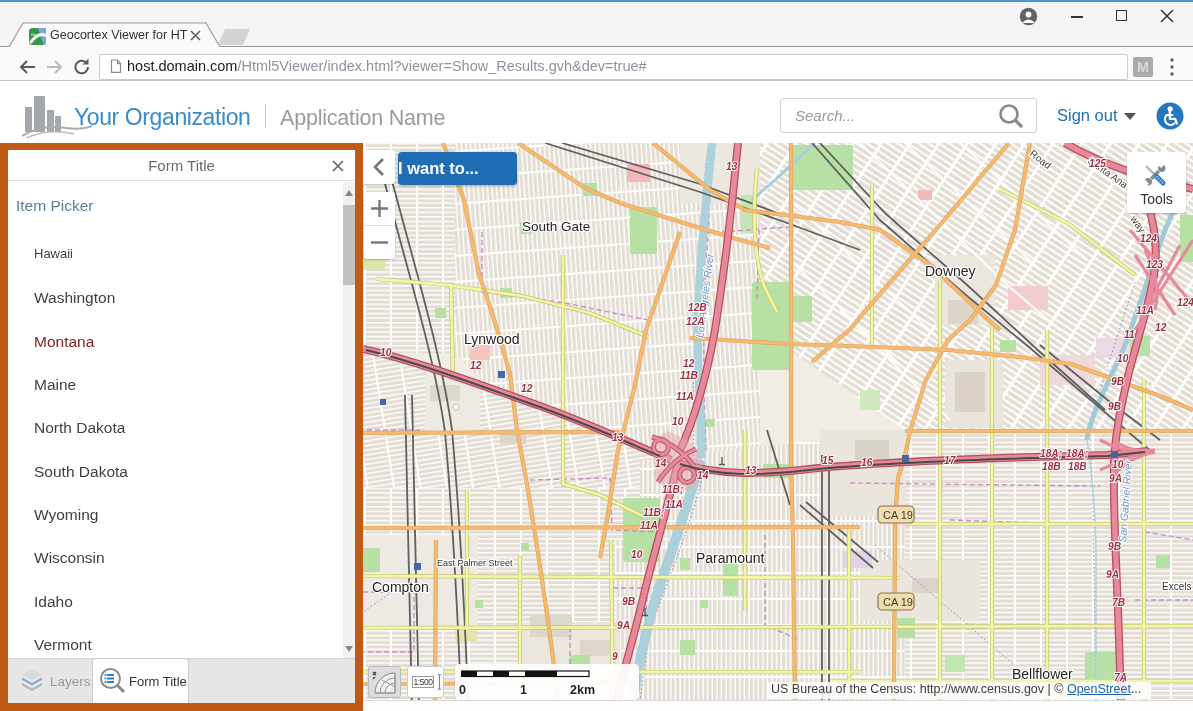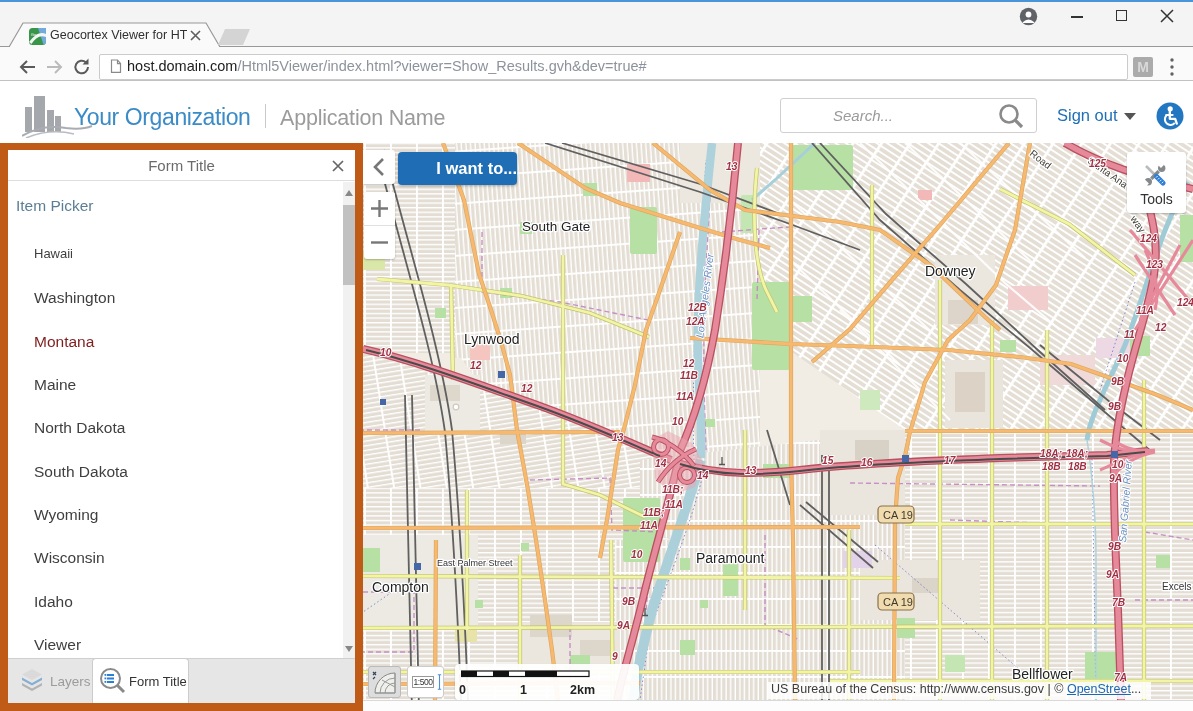--- a/index.html
+++ b/index.html
@@ -71,21 +71,21 @@
   <rect x="12" y="2" width="11" height="36" fill="#a4a8ad"></rect>
   <rect x="25" y="16" width="7" height="22" fill="#a4a8ad"></rect>
   <rect x="33" y="22" width="6" height="16" fill="#a4a8ad"></rect>
   <path d="M0,42 Q20,30 44,34 Q60,36 70,32" stroke="#a9adb2" stroke-width="2" fill="none"></path>
   <path d="M4,44 Q28,34 52,40" stroke="#b9bcc0" stroke-width="1.6" fill="none"></path>
 </svg>
 <div class="abs" style="left:74px;top:104px;font-size:23px;letter-spacing:-0.4px;color:#3a8bc6;">Your Organization</div>
 <div class="abs" style="left:265px;top:104px;width:1px;height:24px;background:#c9c9c9;"></div>
 <div class="abs" style="left:280px;top:106px;font-size:21.5px;letter-spacing:-0.2px;color:#9b9b9b;">Application Name</div>
 <div class="abs" style="left:780px;top:98px;width:257px;height:35px;background:#fff;border:1px solid #cfcfcf;border-radius:3px;"></div>
-<div class="abs" style="left:795px;top:107px;font-size:15px;font-style:italic;color:#9a9a9a;margin-left:38px;">Search...</div>
+<div class="abs" style="left:795px;top:107px;font-size:15px;font-style:italic;color:#9a9a9a;">Search...</div>
 <svg class="abs" style="left:996px;top:103px;" width="30" height="27" viewBox="0 0 30 27">
     <circle cx="13" cy="11" r="8.5" fill="none" stroke="#8a8a8a" stroke-width="2.6"></circle>
     <path d="M19.5,17.5 L26,24" stroke="#8a8a8a" stroke-width="3.2"></path>
   </svg>
 <div class="abs" style="left:1057px;top:106px;font-size:16.5px;color:#1d70b7;">Sign out</div>
 <svg class="abs" style="left:1124px;top:113px;" width="12" height="7" viewBox="0 0 12 7">
     <path d="M0,0 L12,0 L6,7 Z" fill="#555"></path>
   </svg>
 <svg class="abs" style="left:1156px;top:102px;" width="28" height="28" viewBox="0 0 28 28">
   <circle cx="14" cy="14" r="13.5" fill="#2277c0"></circle>
@@ -445,21 +445,21 @@
 </g>
 
 <path d="M722,457 L722,464 M719,464.5 L725,464.5" stroke="#555" stroke-width="1.3" fill="none"></path>
 <path d="M645,608 L645,615 M642,615.5 L648,615.5" stroke="#555" stroke-width="1.3" fill="none"></path>
 </svg>
 
 <div class="abs" style="left:363px;top:150px;width:32px;height:34px;background:#fff;border-radius:0 3px 3px 0;box-shadow:0 1px 2px rgba(0,0,0,0.25);"></div>
 <svg class="abs" style="left:370px;top:157px;" width="18" height="20" viewBox="0 0 18 20">
     <path d="M13,2 L5,10 L13,18" stroke="#777" stroke-width="2.6" fill="none"></path>
   </svg>
-<div class="abs" style="left:398px;top:152px;width:119px;height:33px;background:#1f6eb5;border-radius:4px;box-shadow:0 1px 3px rgba(0,0,0,0.3);color:#fff;font-size:16.5px;font-weight:bold;text-align:right;line-height:33px;">I want to...</div>
+<div class="abs" style="left:398px;top:152px;width:119px;height:33px;background:#1f6eb5;border-radius:4px;box-shadow:0 1px 3px rgba(0,0,0,0.3);color:#fff;font-size:16.5px;font-weight:bold;text-align:left;line-height:33px;">I want to...</div>
 <div class="abs" style="left:364px;top:192px;width:31px;height:67px;background:#fff;border-radius:3px;box-shadow:0 1px 2px rgba(0,0,0,0.25);"></div>
 <div class="abs" style="left:364px;top:225px;width:31px;height:1px;background:#e0e0e0;"></div>
 <svg class="abs" style="left:369px;top:198px;" width="21" height="21" viewBox="0 0 21 21">
     <path d="M10.5,2 L10.5,19 M2,10.5 L19,10.5" stroke="#777" stroke-width="2.4"></path>
   </svg>
 <svg class="abs" style="left:369px;top:232px;" width="21" height="21" viewBox="0 0 21 21">
     <path d="M2,10.5 L19,10.5" stroke="#777" stroke-width="2.4"></path>
   </svg>
 <div class="abs" style="left:1127px;top:152px;width:59px;height:61px;background:#fff;border-radius:3px;box-shadow:0 1px 2px rgba(0,0,0,0.25);"></div>
 <svg class="abs" style="left:1143px;top:163px;" width="24" height="24" viewBox="0 0 24 24">
@@ -513,21 +513,21 @@
 <div class="abs" style="left:16px;top:197px;font-size:15.5px;color:#5b7e95;">Item Picker</div>
 <div class="abs" style="left:34px;top:246px;font-size:13px;color:#3f3f3f;">Hawaii</div>
 <div class="abs" style="left:34px;top:289px;font-size:15.5px;color:#3f3f3f;">Washington</div>
 <div class="abs" style="left:34px;top:333px;font-size:15.5px;color:#7f1d1d;">Montana</div>
 <div class="abs" style="left:34px;top:376px;font-size:15.5px;color:#3f3f3f;">Maine</div>
 <div class="abs" style="left:34px;top:419px;font-size:15.5px;color:#3f3f3f;">North Dakota</div>
 <div class="abs" style="left:34px;top:463px;font-size:15.5px;color:#3f3f3f;">South Dakota</div>
 <div class="abs" style="left:34px;top:506px;font-size:15.5px;color:#3f3f3f;">Wyoming</div>
 <div class="abs" style="left:34px;top:549px;font-size:15.5px;color:#3f3f3f;">Wisconsin</div>
 <div class="abs" style="left:34px;top:593px;font-size:15.5px;color:#3f3f3f;">Idaho</div>
-<div class="abs" style="left:34px;top:636px;font-size:15.5px;color:#3f3f3f;">Viewer</div>
+<div class="abs" style="left:34px;top:636px;font-size:15.5px;color:#3f3f3f;">Vermont</div>
 
 <div class="abs" style="left:343px;top:182px;width:12px;height:476px;background:#f1f1f1;"></div>
 <svg class="abs" style="left:343px;top:186px;" width="12" height="14" viewBox="0 0 12 14">
     <path d="M6,4 L10,10 L2,10 Z" fill="#888"></path>
   </svg>
 <div class="abs" style="left:343px;top:205px;width:12px;height:80px;background:#c1c1c1;"></div>
 <svg class="abs" style="left:343px;top:642px;" width="12" height="14" viewBox="0 0 12 14">
     <path d="M6,10 L10,4 L2,4 Z" fill="#888"></path>
   </svg>
 

